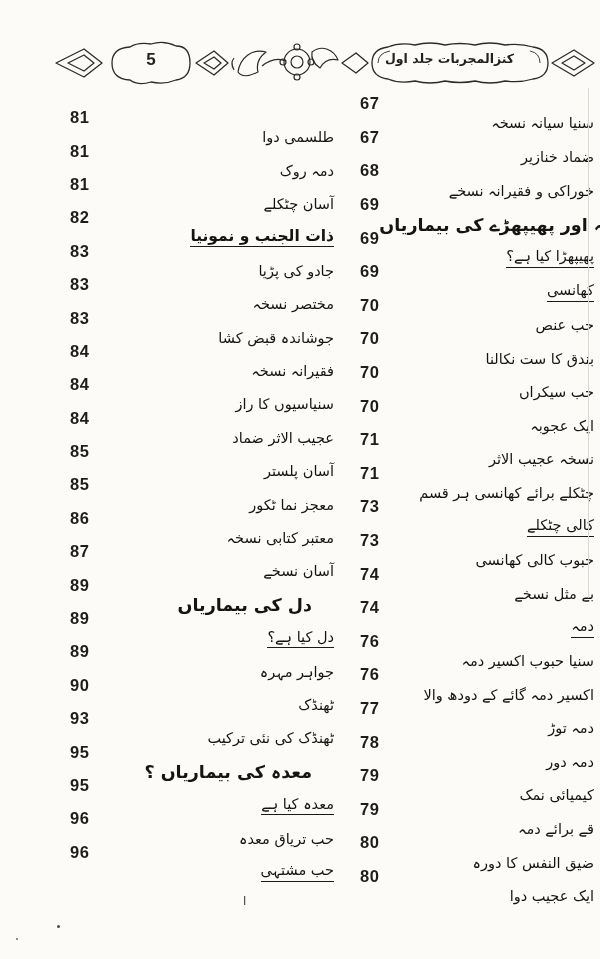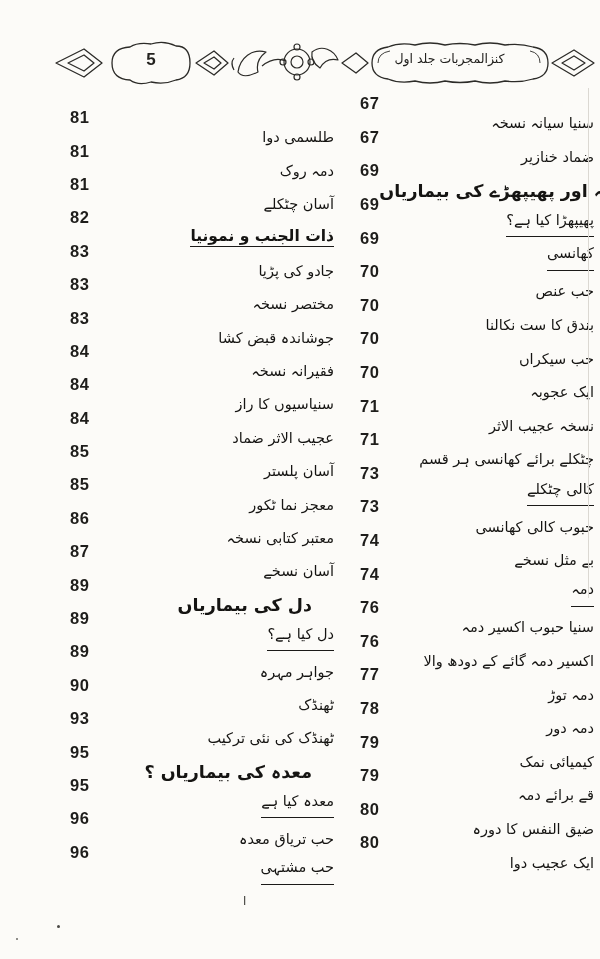--- a/index.html
+++ b/index.html
@@ -15,21 +15,21 @@
   .header{position:absolute;top:0;left:0;width:600px;height:95px;}
   .header svg{position:absolute;top:0;left:0;}
   .page-num{
     position:absolute;left:112px;top:50px;width:78px;
     text-align:center;font-family:"Liberation Sans",sans-serif;
     font-size:17px;font-weight:700;color:#23221f;
   }
   .book-title{
     position:absolute;left:372px;top:51px;width:155px;
     text-align:center;direction:rtl;white-space:nowrap;
-    font-size:12.5px;font-weight:400;color:#23221f;
+    font-size:12.5px;font-weight:700;color:#23221f;
   }
   
   .col{position:absolute;}
   .col-left{left:70px;top:101px;width:264px;}
   .col-right{left:360px;top:87px;width:234px;}
   .row{
     display:flex;justify-content:space-between;align-items:center;
     height:33.4px;
   }
   .col-right .row{height:33.6px;}
@@ -37,21 +37,21 @@
     font-family:"Liberation Sans",sans-serif;
     font-size:16.5px;font-weight:700;color:#1e1d1b;
     letter-spacing:.5px;flex:0 0 auto;
   }
   .title{
     direction:rtl;text-align:left;
     font-size:14.5px;font-weight:500;color:#151412;
     line-height:1.15;flex:0 1 auto;white-space:nowrap;margin-top:40px;
   }
   .row.underline .title{
-    border-bottom:1.7px solid #1b1a18;padding-bottom:8px;
+    border-bottom:1.7px solid #1b1a18;padding-bottom:2px;
   }
   .row.heading-underline .title{
     font-weight:700;font-size:15.5px;
     border-bottom:1.7px solid #1b1a18;padding-bottom:0;
   }
   .row.heading .title{
     font-weight:700;font-size:17.5px;
   }
   .col-left .row.heading .title{margin-right:22px;}
   
@@ -210,20 +210,24 @@
     </div>
   <div class="col col-right">
       <div class="row normal">
         <span class="num">67</span>
         <span class="title">سنیا سیانہ نسخہ</span>
       </div>
       <div class="row normal">
         <span class="num">67</span>
         <span class="title">ضماد خنازیر</span>
       </div>
+      <div class="row normal">
+        <span class="num">68</span>
+        <span class="title">خوراکی و فقیرانہ نسخے</span>
+      </div>
       <div class="row heading">
         <span class="num">69</span>
         <span class="title">سینہ اور پھیپھڑے کی بیماریاں</span>
       </div>
       <div class="row underline">
         <span class="num">69</span>
         <span class="title">پھیپھڑا کیا ہے؟</span>
       </div>
       <div class="row underline">
         <span class="num">69</span>

